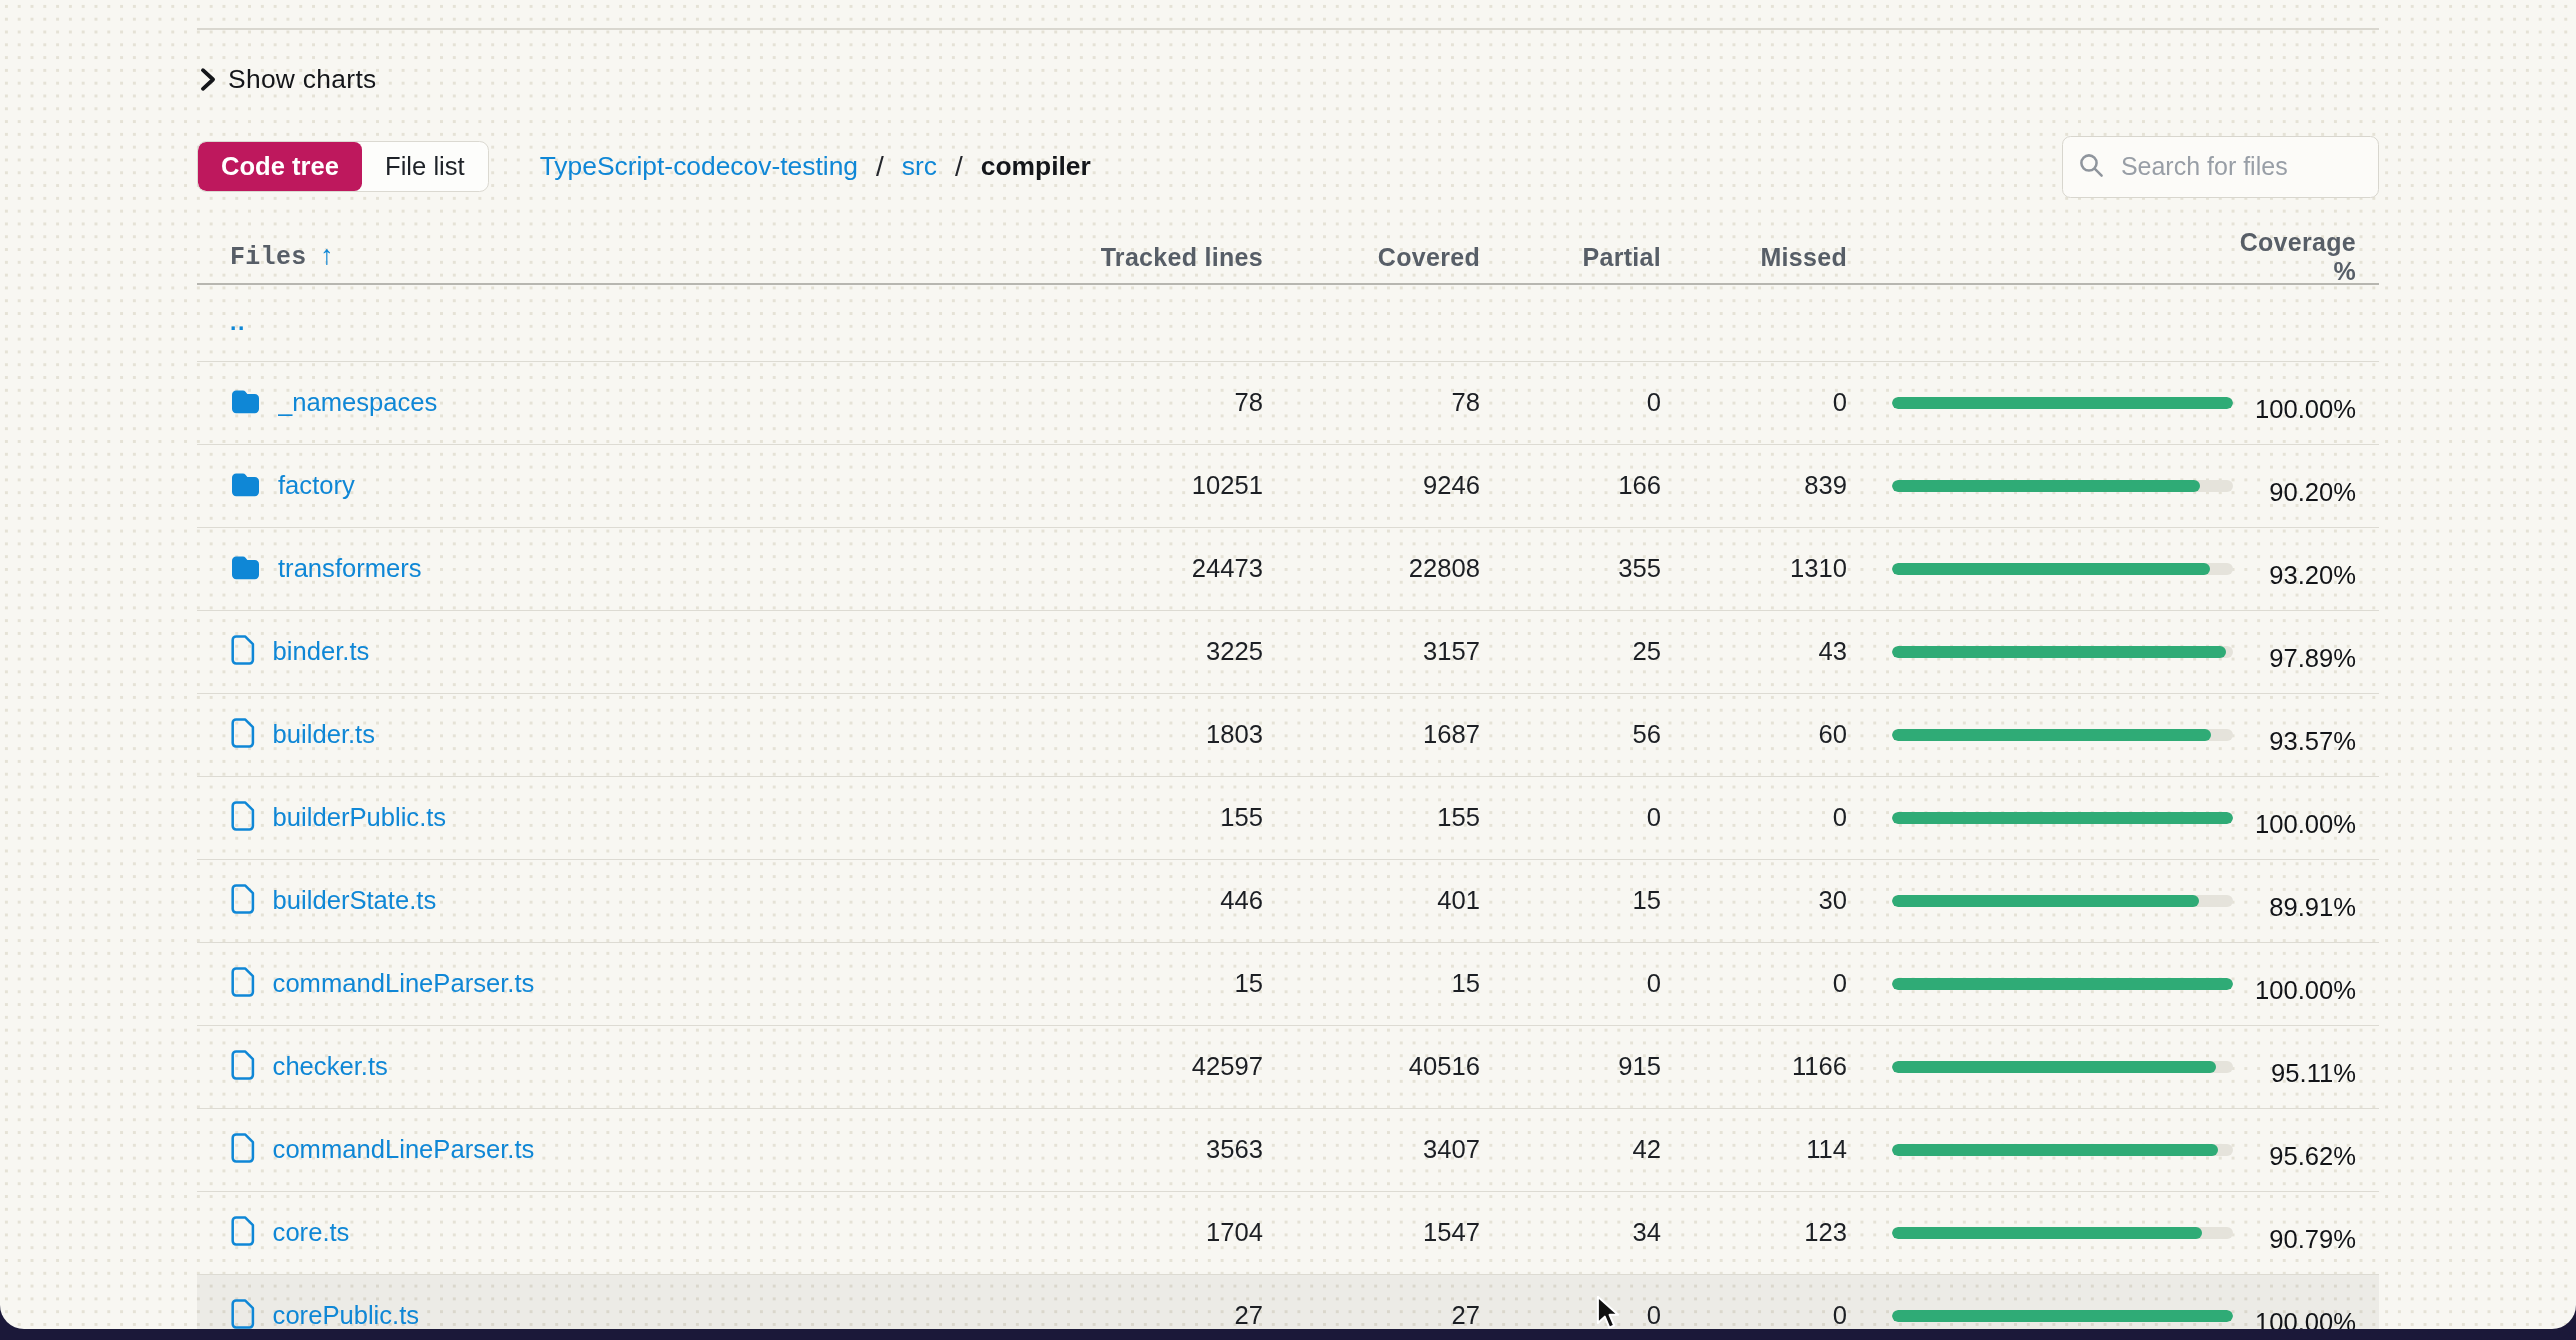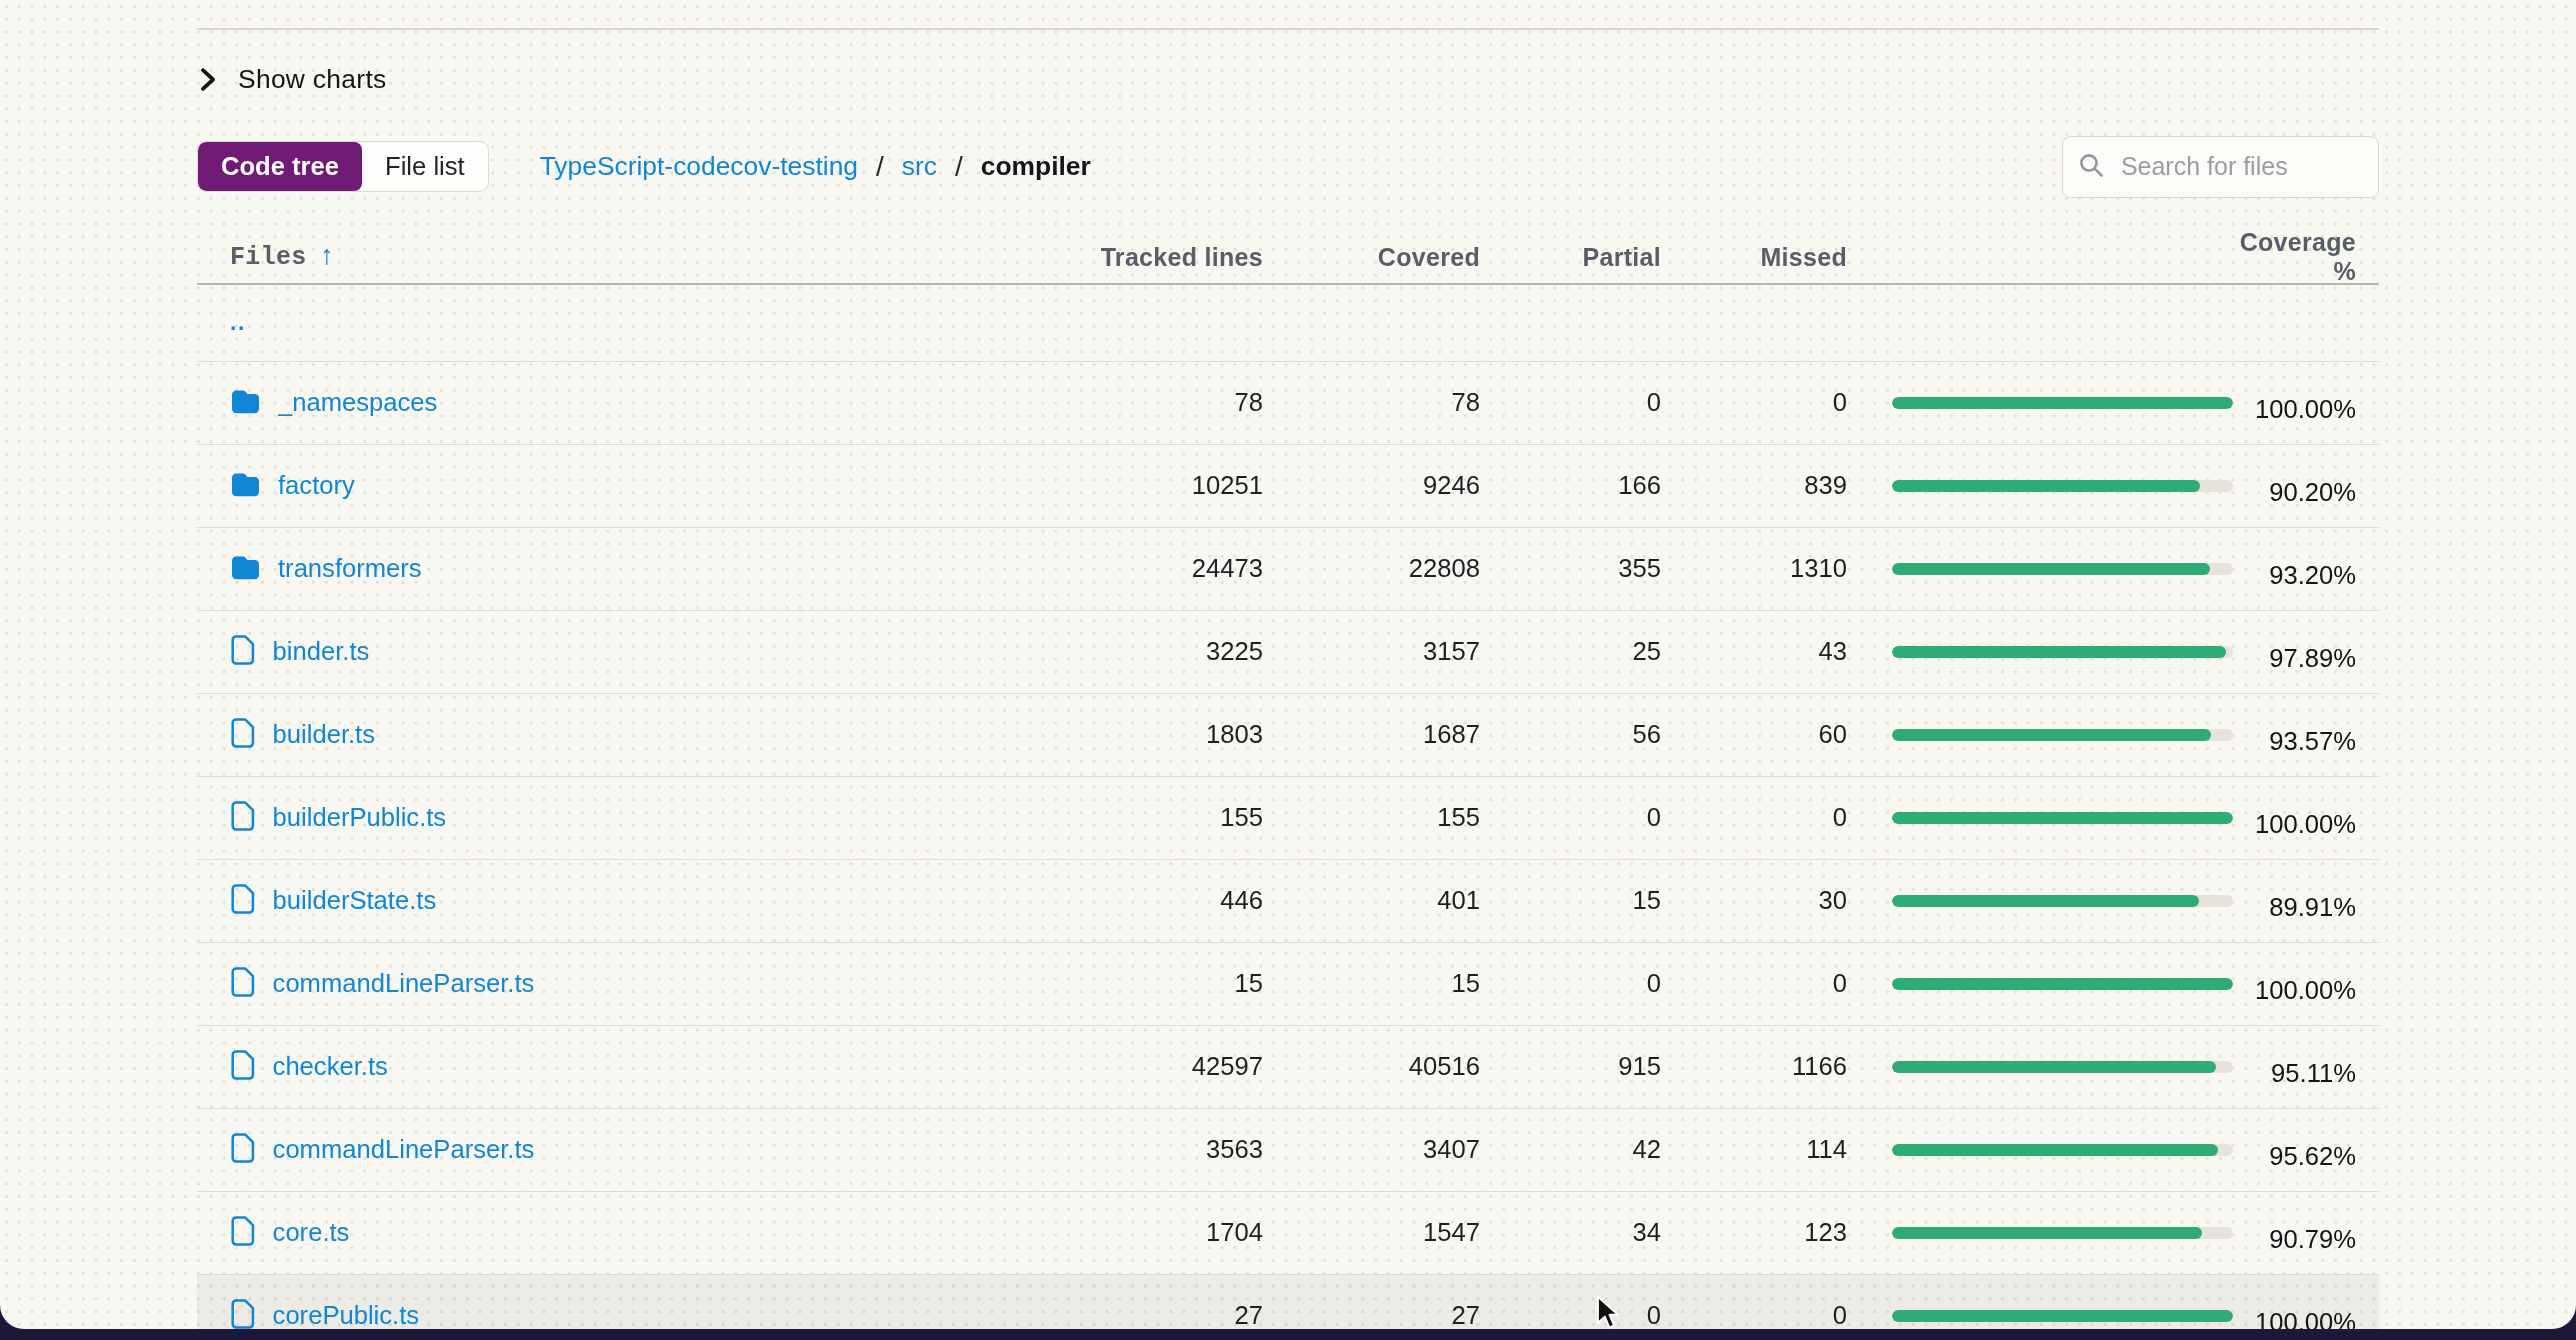--- a/index.html
+++ b/index.html
@@ -15,32 +15,32 @@
     background-color:#f8f7f2;
     background-image:radial-gradient(circle,#e5e2d6 1.4px,transparent 1.5px);
     background-size:12.8px 12.8px;
     border-radius:0 0 24px 24px;
     overflow:hidden;
   }
   .content{position:absolute;left:197px;width:2182px;}
   .top-divider{position:absolute;top:28px;left:197px;width:2182px;height:1.7px;background:#d9d7cf;}
 
   
-  .show-charts{top:60px;height:39px;display:flex;align-items:center;gap:19px;cursor:pointer;width:324px;}
+  .show-charts{top:60px;height:39px;display:flex;align-items:center;gap:9px;cursor:pointer;width:324px;}
   .show-charts svg{display:block;}
   .show-charts .label{font-size:26.4px;font-weight:500;color:#14161a;letter-spacing:0.3px;}
 
   
   .controls{top:139px;height:55px;display:flex;align-items:center;}
   .toggle{
     display:flex;align-items:stretch;height:51px;border:1.7px solid #dbd9d1;border-radius:9.4px;
     background:#fdfdfb;overflow:hidden;box-sizing:border-box;
   }
   .toggle .seg{display:flex;align-items:center;padding:0 23px;font-size:25.6px;cursor:pointer;}
-  .toggle .seg.active{background:#701a75;color:#ffffff;font-weight:700;border-radius:7.7px;}
+  .toggle .seg.active{background:#be185d;color:#ffffff;font-weight:700;border-radius:7.7px;}
   .toggle .seg.inactive{color:#1e2228;font-weight:400;}
   .breadcrumb{display:flex;align-items:center;margin-left:51px;font-size:26.4px;gap:18px;}
   .breadcrumb .crumb-link{color:#0f87d6;cursor:pointer;text-decoration:none;}
   .breadcrumb .sep{color:#23262c;font-weight:300;font-size:28px;}
   .breadcrumb .crumb-current{color:#14161a;font-weight:700;}
   .search-box{
     margin-left:auto;display:flex;align-items:center;gap:13.6px;
     width:317px;height:62px;box-sizing:border-box;border:1.7px solid #d8d6ce;border-radius:8.5px;
     background:#fcfbf8;padding:0 15.3px;
   }

